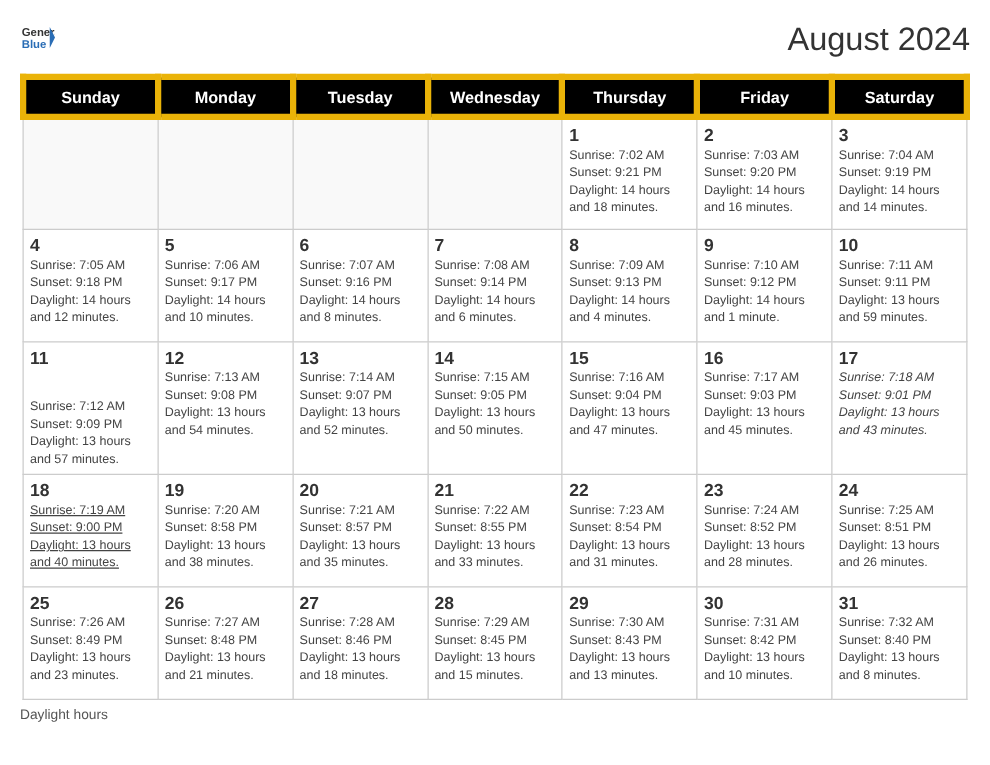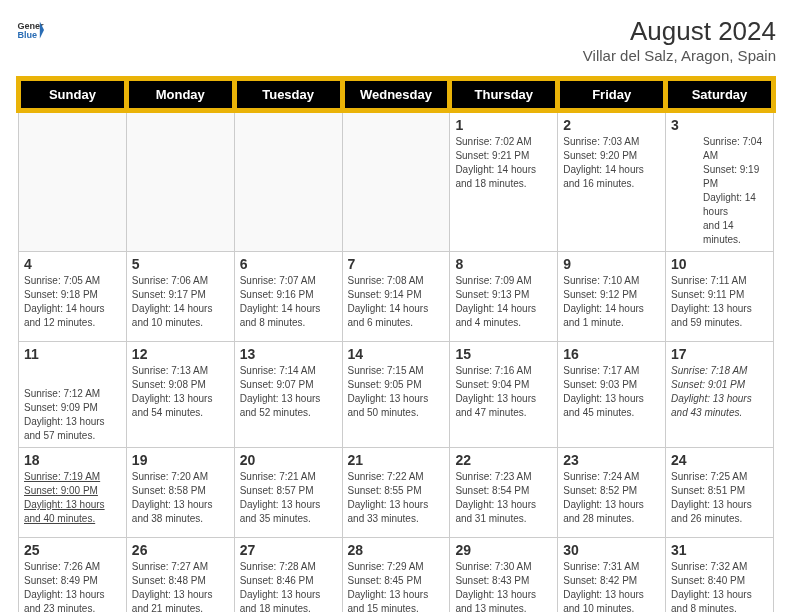--- a/index.html
+++ b/index.html
@@ -87,21 +87,20 @@
 <div class="header-row">
   <div class="logo">
     <svg class="logo-icon" viewBox="0 0 40 40" xmlns="http://www.w3.org/2000/svg">
       <text x="2" y="18" font-size="13" font-weight="bold" fill="#333" font-family="Arial">General</text>
       <text x="2" y="32" font-size="13" font-weight="bold" fill="#2a6db5" font-family="Arial">Blue</text>
       <polygon points="34,8 40,20 34,32" fill="#2a6db5"></polygon>
     </svg>
   </div>
   <div class="title-section">
     <div class="main-title">August 2024</div>
-    <div class="subtitle">Villar del Salz, Aragon, Spain</div>
   </div>
 </div>
 
 <table>
   <thead>
     <tr>
     <th>Sunday</th>
         <th>Monday</th>
         <th>Tuesday</th>
         <th>Wednesday</th>
@@ -125,21 +124,21 @@
         </td>
         <td>
           <span class="day-number">2</span>
           <div class="day-info" style="white-space: pre-line;">Sunrise: 7:03 AM
 Sunset: 9:20 PM
 Daylight: 14 hours
 and 16 minutes.</div>
         </td>
         <td>
           <span class="day-number">3</span>
-          <div class="day-info" style="white-space: pre-line; margin-left: 32px;">Sunrise: 7:04 AM
+          <div class="day-info" style="white-space: pre-line;">Sunrise: 7:04 AM
 Sunset: 9:19 PM
 Daylight: 14 hours
 and 14 minutes.</div>
         </td>
       </tr>
       <tr>
         <td>
           <span class="day-number">4</span>
           <div class="day-info" style="white-space: pre-line;">Sunrise: 7:05 AM
 Sunset: 9:18 PM

